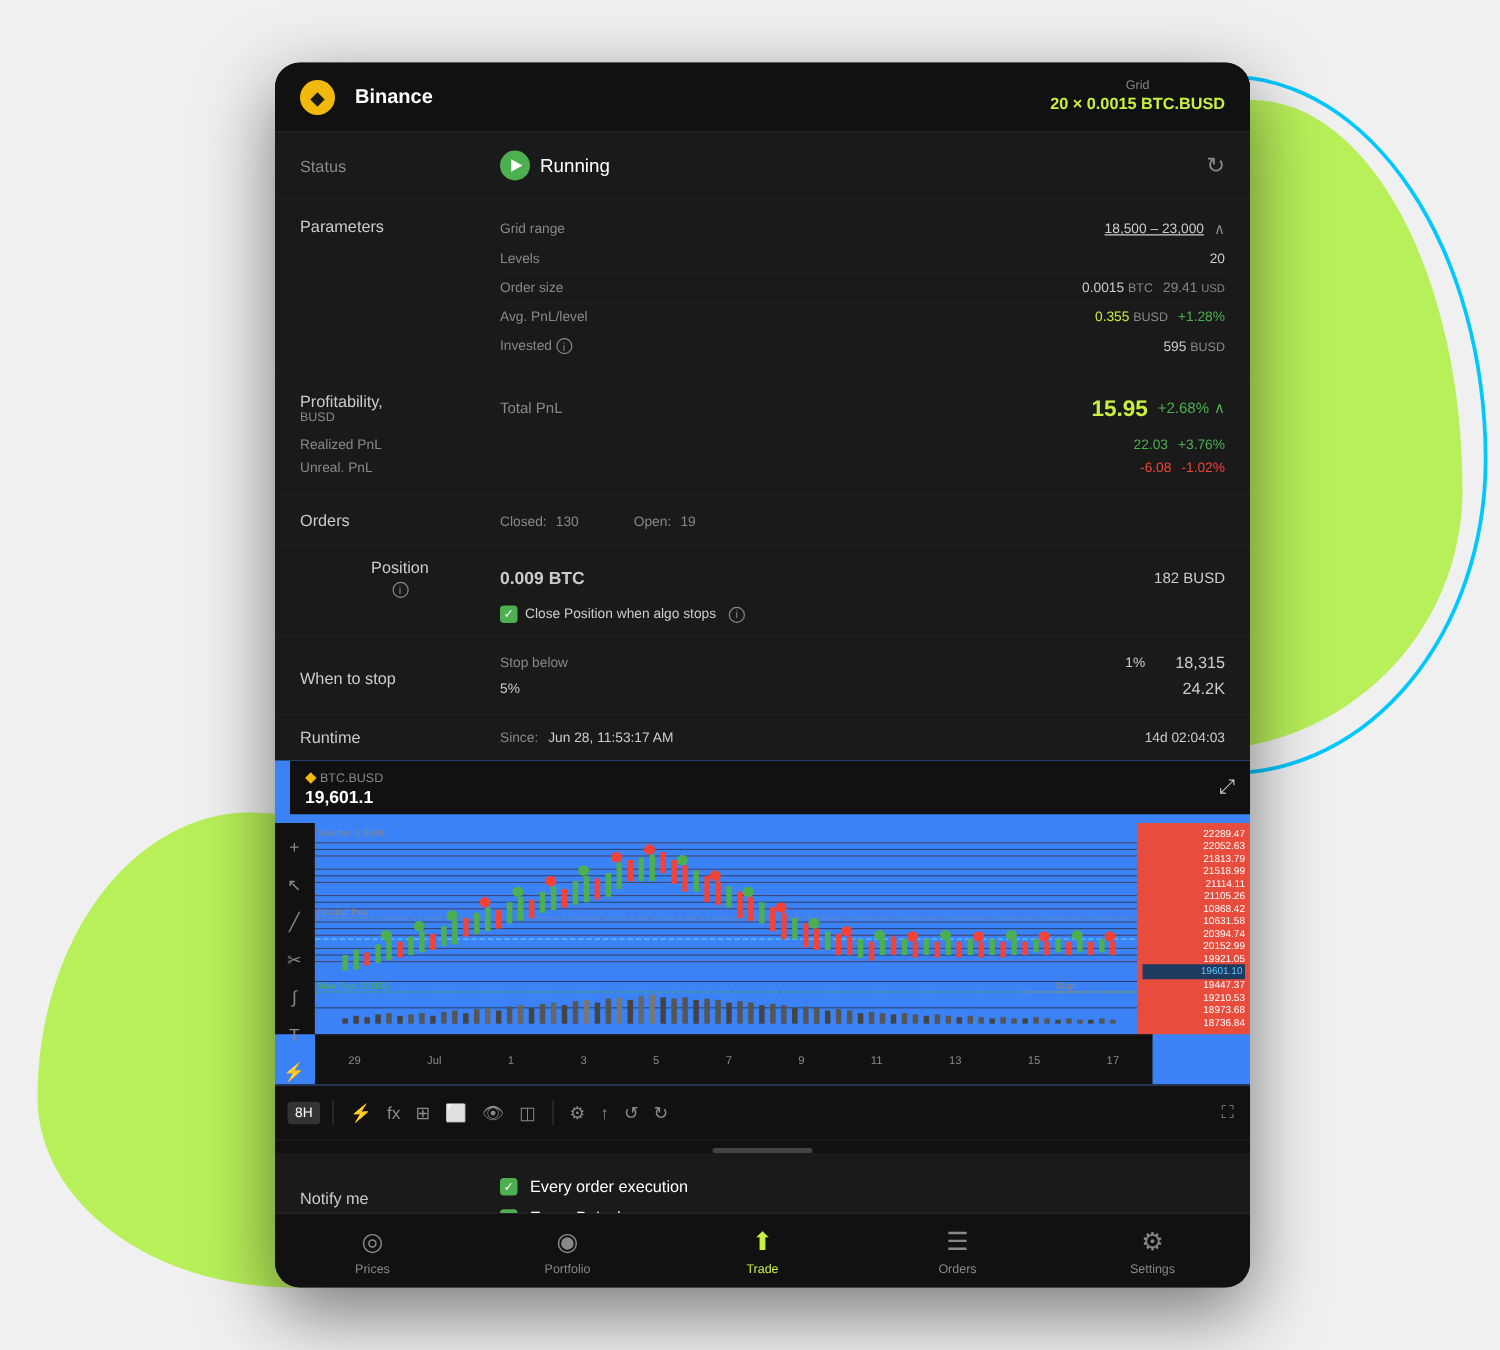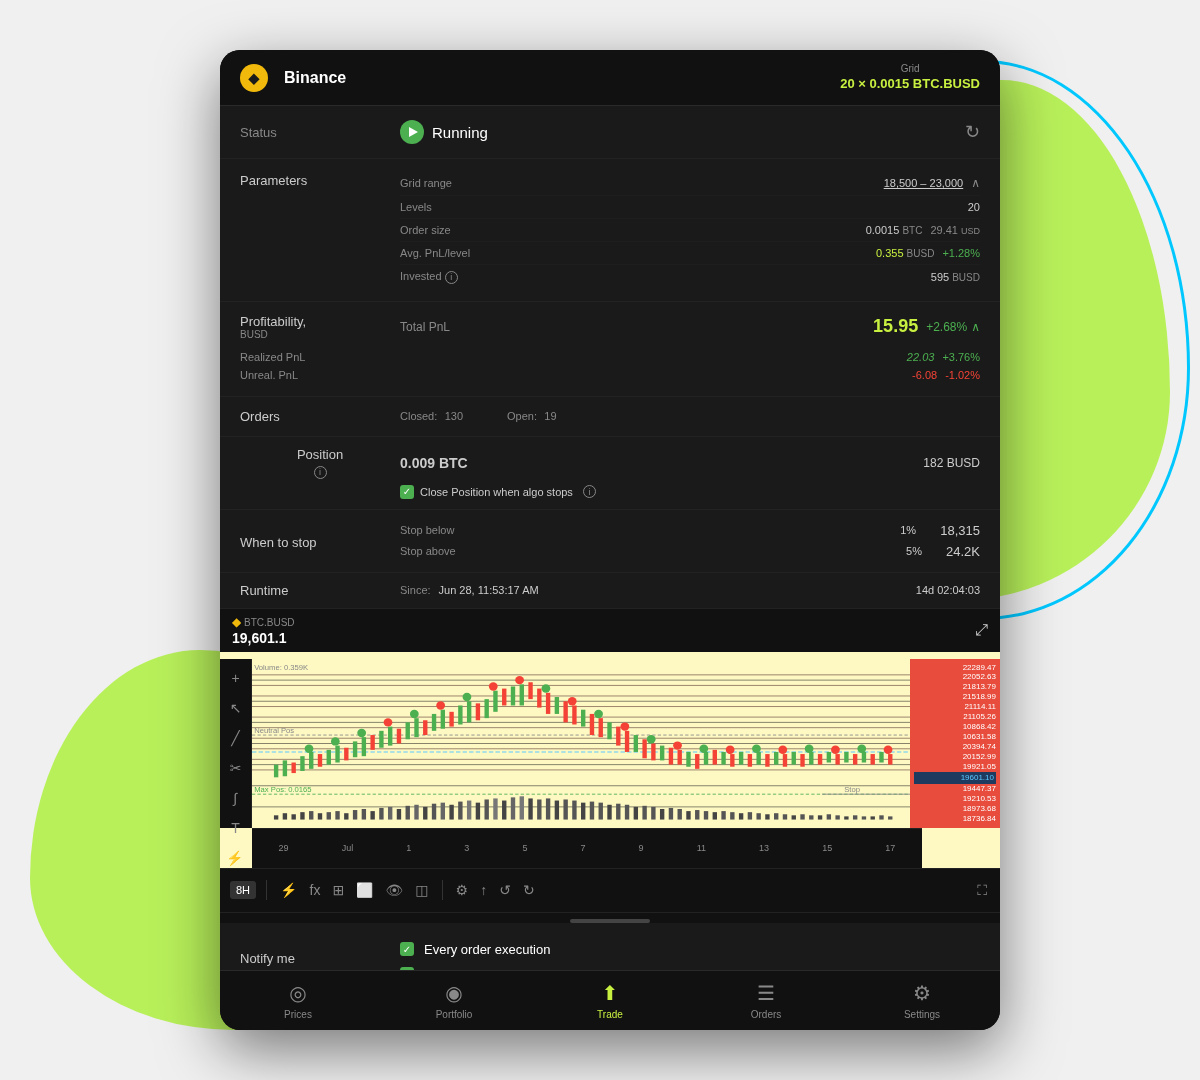--- a/index.html
+++ b/index.html
@@ -240,21 +240,20 @@
       color: #888;
       font-size: 11px;
       width: 160px;
       padding-left: 0;
     }
     .pnl-detail-val {
       color: #4caf50;
       font-size: 11px;
       flex: 1;
       text-align: right;
-      font-style: italic;
     }
     .pnl-detail-val-red { color: #f44336; font-size: 11px; flex: 1; text-align: right; }
     .pnl-detail-pct-green { color: #4caf50; font-size: 11px; margin-left: 8px; }
     .pnl-detail-pct-red { color: #f44336; font-size: 11px; margin-left: 8px; }
 
     
     .profit-label {
       color: #ccc;
       font-size: 13px;
       width: 160px;
@@ -350,24 +349,25 @@
       border-bottom: 1px solid #222;
     }
     .runtime-label { color: #ccc; font-size: 13px; width: 160px; }
     .runtime-since { color: #888; font-size: 11px; }
     .runtime-date { color: #ccc; font-size: 11px; margin-left: 8px; }
     .runtime-duration { color: #ccc; font-size: 11px; margin-left: auto; }
 
     
     .chart-container {
       position: relative;
-      background: #fef9c3;
+      background: #3b82f6;
       height: 260px;
       border-bottom: 1px solid #222;
       overflow: hidden;
+      padding-left: 12px;
     }
     .chart-header {
       display: flex;
       align-items: center;
       padding: 6px 12px;
       background: #111;
     }
     .chart-symbol {
       color: #888;
       font-size: 10px;
@@ -697,21 +697,20 @@
     <div class="stop-section">
       <div class="stop-top">
         <div class="stop-label">When to stop</div>
         <div class="stop-rows">
           <div class="stop-row">
             <span class="stop-row-label">Stop below</span>
             <span class="stop-row-pct">1%</span>
             <span class="stop-row-val">18,315</span>
           </div>
           <div class="stop-row">
-            <span class="stop-row-label">Stop above</span>
             <span class="stop-row-pct">5%</span>
             <span class="stop-row-val">24.2K</span>
           </div>
         </div>
       </div>
     </div>
 
     <div class="runtime-row">
       <span class="runtime-label">Runtime</span>
       <span class="runtime-since">Since:</span>

